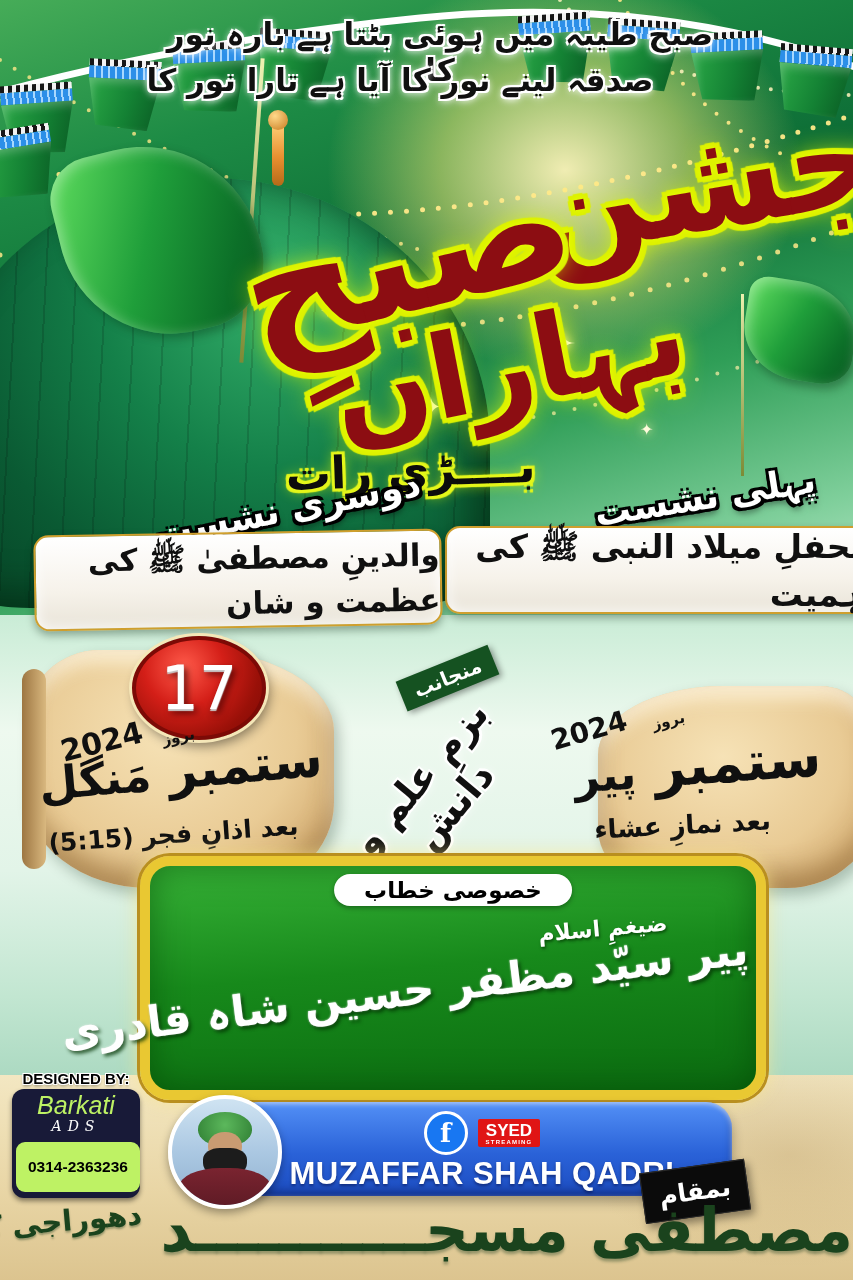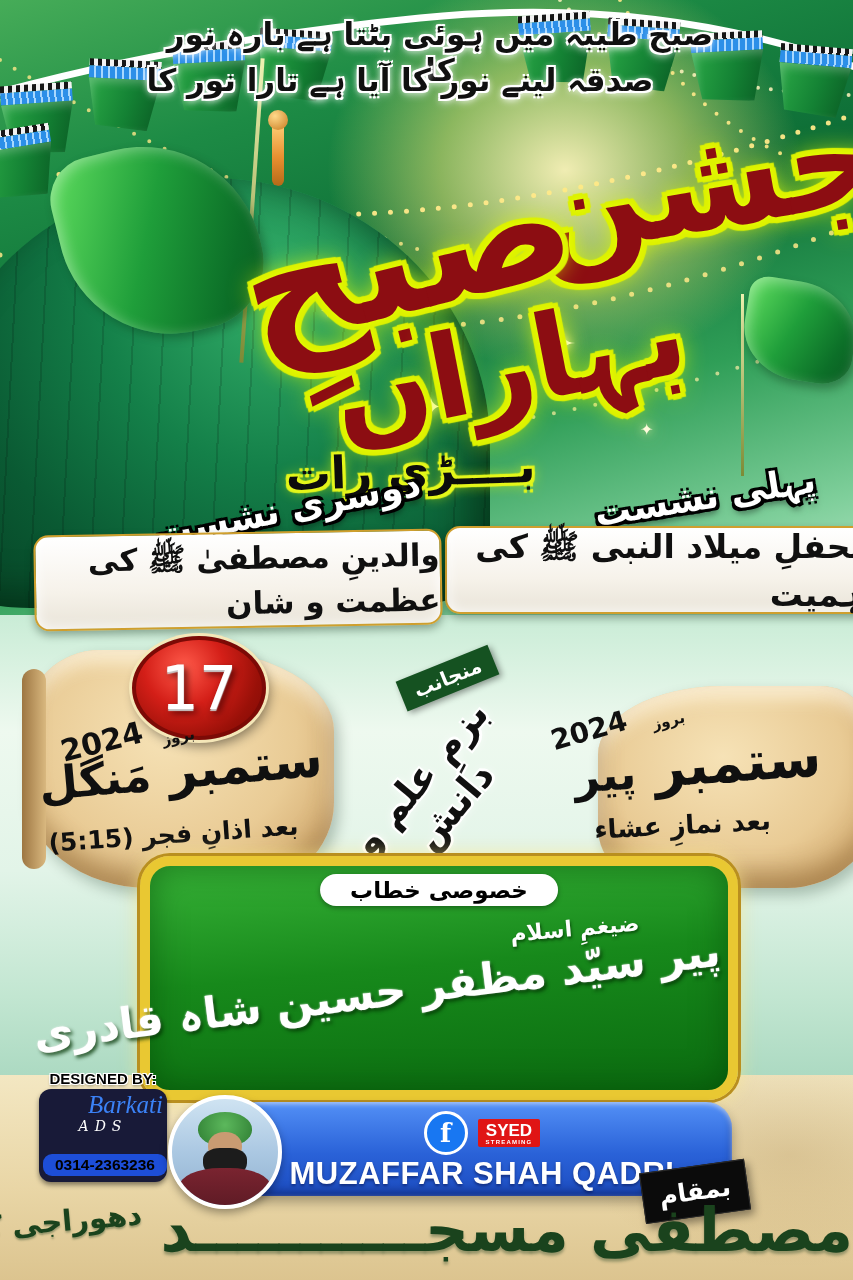--- a/index.html
+++ b/index.html
@@ -110,39 +110,39 @@
   .org-label{left:398px;top:662px;transform:rotate(-22deg);background:#155221;color:#fff;
     padding:4px 14px;font-size:20px;font-weight:bold;box-shadow:2px 3px 6px rgba(0,0,0,.4);direction:rtl;}
   .org-name{left:312px;top:748px;width:250px;transform:rotate(-50deg);direction:rtl;text-align:center;
     font-size:38px;font-weight:bold;color:#101010;
     text-shadow:-2px -2px 0 #fff,2px -2px 0 #fff,-2px 2px 0 #fff,2px 2px 0 #fff,0 0 12px #fff;}
 
   
   .panel{left:140px;top:856px;width:578px;height:224px;border-radius:30px;
     background:linear-gradient(175deg,#37b237 0%,#17891b 45%,#0b6c10 100%);
     border:10px solid #e9c832;
-    box-shadow:0 0 0 3px #b98f1f,0 0 20px rgba(250,230,140,.85), inset 0 0 34px rgba(0,60,0,.5);}
+    box-shadow:0 0 0 3px #b98f1f,0 0 20px rgba(250,230,140,.85), inset 0 0 34px rgba(0,60,0,.5);padding-left:28px;}
   .khitab-pill{position:absolute;top:8px;left:50%;transform:translateX(-50%);background:#fff;color:#000;
     border-radius:18px;padding:3px 30px;font-size:23px;font-weight:bold;direction:rtl;white-space:nowrap;
     box-shadow:0 2px 5px rgba(0,0,0,.35);}
   .zaigham{position:absolute;top:50px;right:88px;color:#fff;font-size:22px;font-weight:bold;direction:rtl;
     transform:rotate(-5deg);text-shadow:1px 2px 3px rgba(0,50,0,.7);}
   .speaker-name{position:absolute;top:94px;left:6px;right:6px;text-align:center;direction:rtl;white-space:nowrap;
     transform:rotate(-7deg);color:#fff;font-size:43px;font-weight:bold;
     text-shadow:2px 3px 4px rgba(0,50,0,.75),0 0 2px #fff;}
 
   
-  .designer{left:39px;top:1070px;width:128px;text-align:center;}
+  .designer{left:12px;top:1070px;width:128px;text-align:center;}
   .designer-heading{font-size:15px;font-weight:900;color:#000;font-family:"Liberation Sans",sans-serif;
     text-shadow:-1px -1px 0 #fff,1px -1px 0 #fff,-1px 1px 0 #fff,1px 1px 0 #fff,0 2px 3px rgba(0,0,0,.45);}
   .navy-box{margin-top:2px;background:#181a38;border-radius:12px;padding:3px 4px 6px;box-shadow:0 3px 5px rgba(0,0,0,.45);}
-  .brand-name{font-family:Liberation Serif, serif;font-style:italic;color:#3b82f6;font-size:25px;line-height:1.05;text-align:right;}
+  .brand-name{font-family:Liberation Sans, sans-serif;font-style:italic;color:#bef264;font-size:25px;line-height:1.05;}
   .brand-type{font-family:"DejaVu Serif",serif;font-style:italic;color:#fff;font-size:14px;letter-spacing:6px;}
-  .phone-pill{margin:20px auto 0;background:#1d4ed8;border-radius:9px;color:#000;font-weight:800;
-    font-size:15.5px;padding:2px 3px;width:118px;font-family:"Liberation Sans",sans-serif;}
+  .phone-pill{margin:8px auto 0;background:#bef264;border-radius:9px;color:#000;font-weight:800;
+    font-size:15.5px;padding:16px 3px;width:118px;font-family:"Liberation Sans",sans-serif;}
 
   
   .live-bar{left:232px;top:1102px;width:500px;height:94px;border-radius:26px;
     background:linear-gradient(180deg,#5390f6 0%,#2a62d8 55%,#1c4cc0 100%);
     box-shadow:0 6px 12px rgba(0,0,0,.3), inset 0 2px 5px rgba(255,255,255,.55), inset 0 -5px 9px rgba(0,0,40,.35);}
   .lb-row1{display:flex;align-items:center;justify-content:center;gap:10px;margin-top:9px;}
   .lb-row2{text-align:center;margin-top:1px;}
   .lb-text{color:#fff;font-family:"Liberation Sans",sans-serif;font-weight:800;letter-spacing:.5px;
     text-shadow:0 2px 3px rgba(0,0,40,.45);}
   .lb-t1{font-size:29px;}

